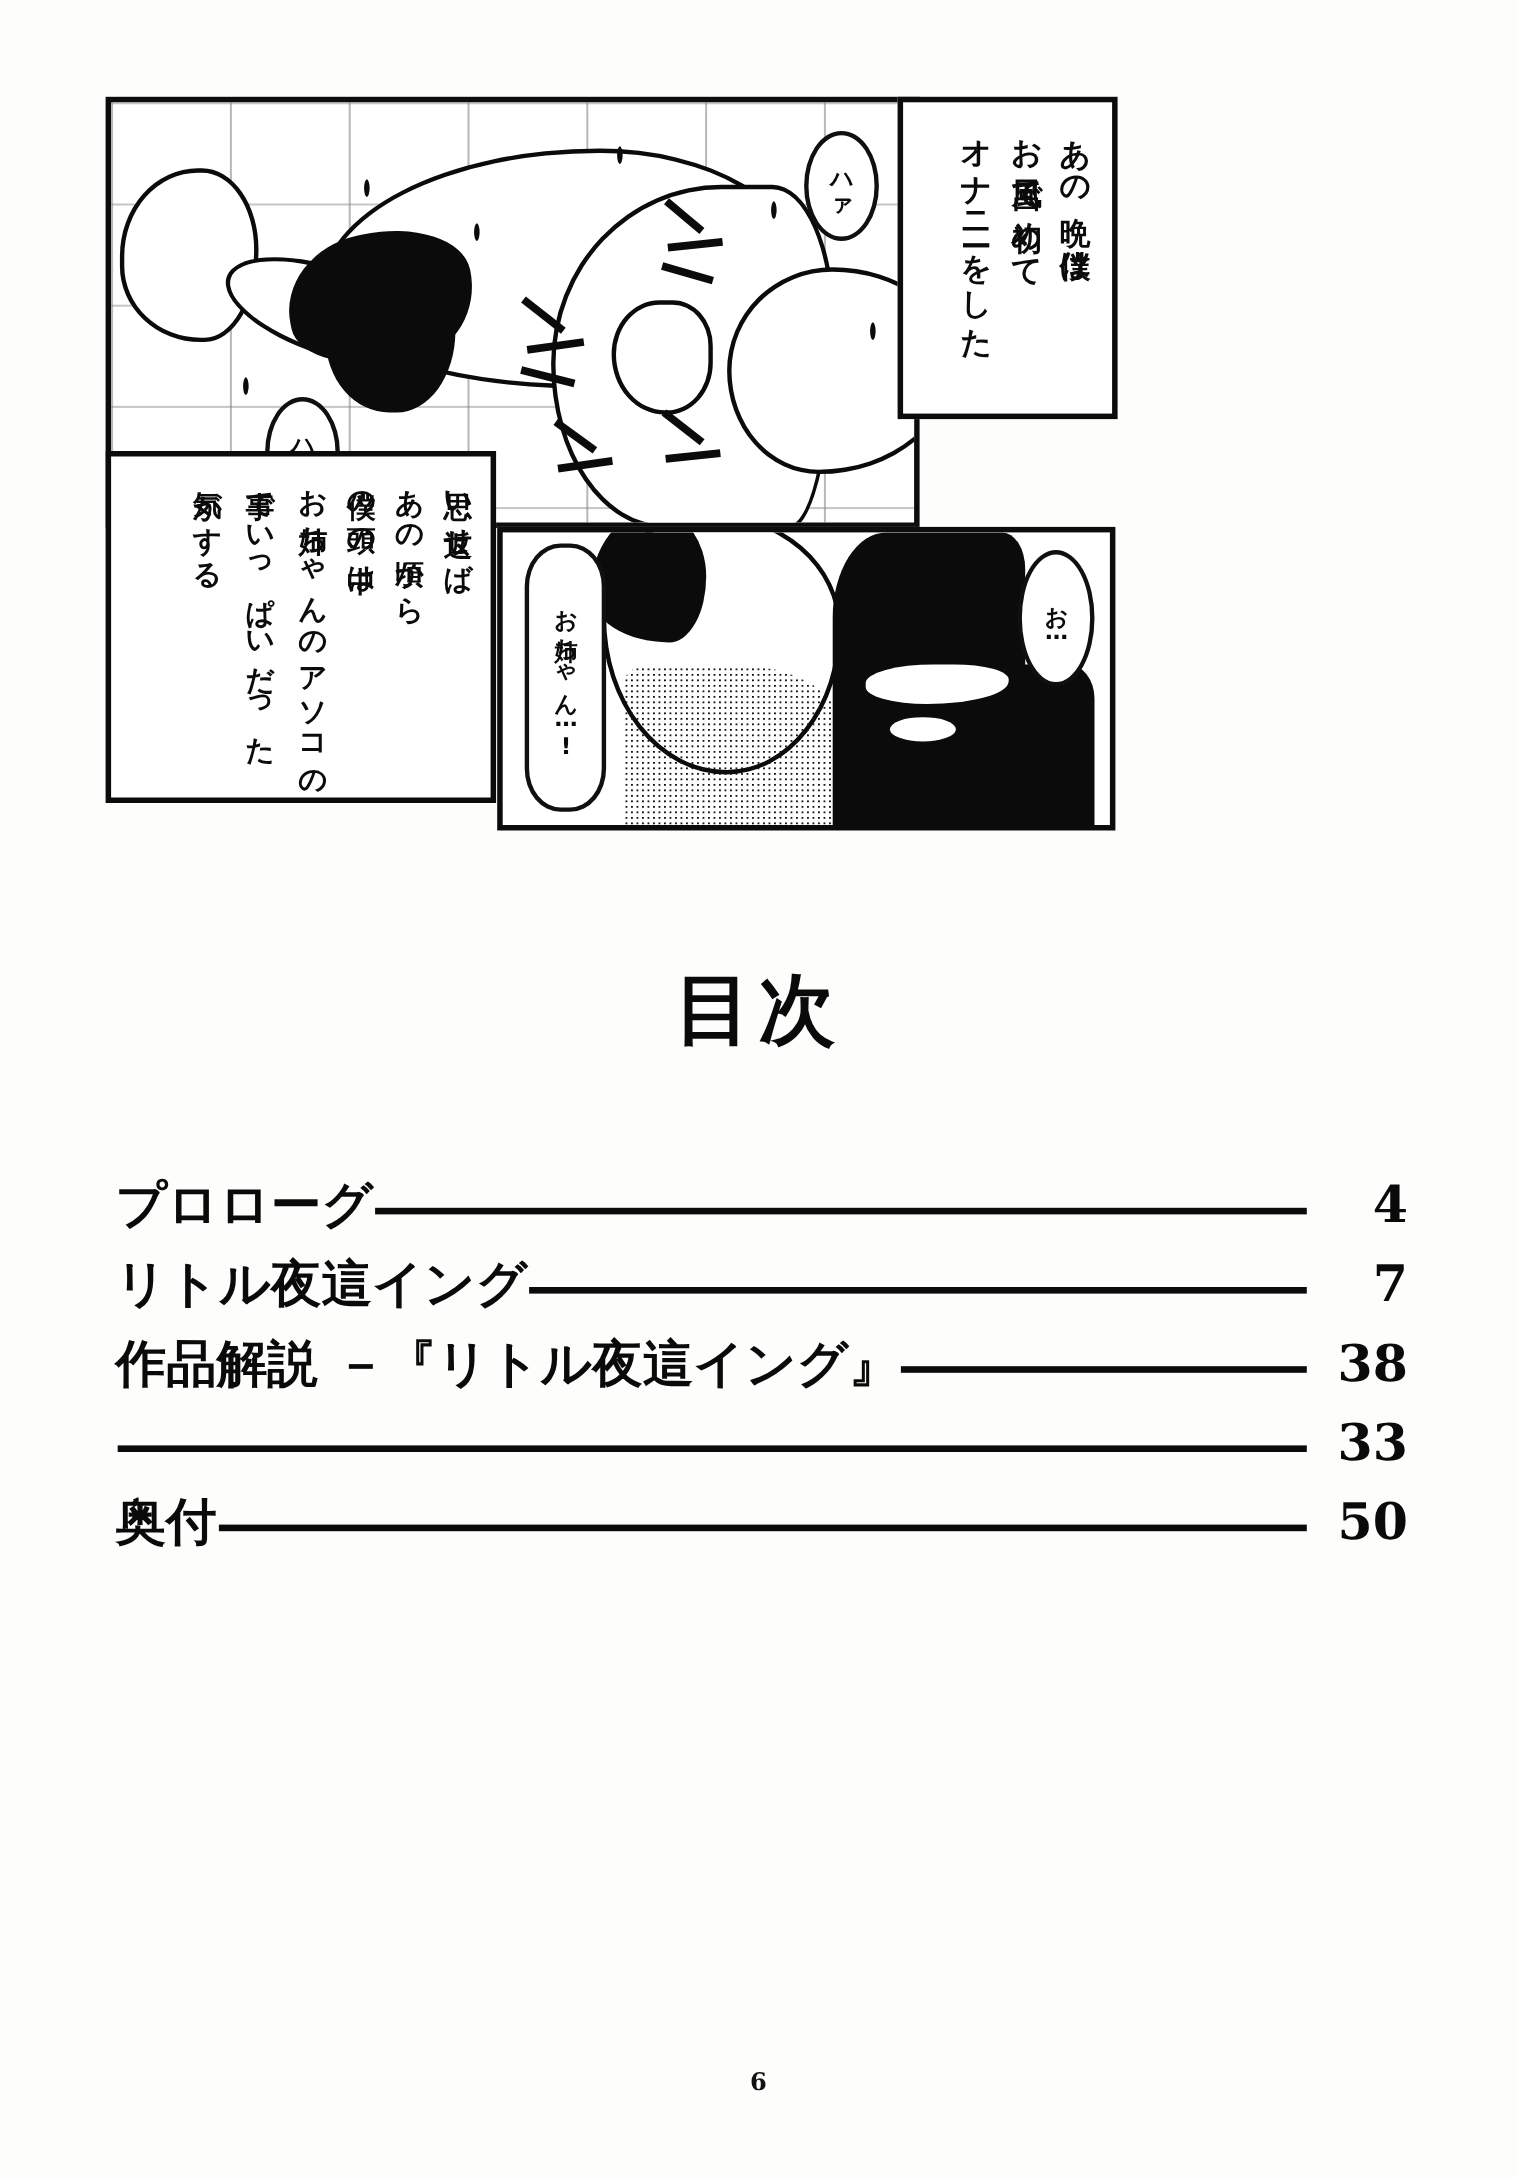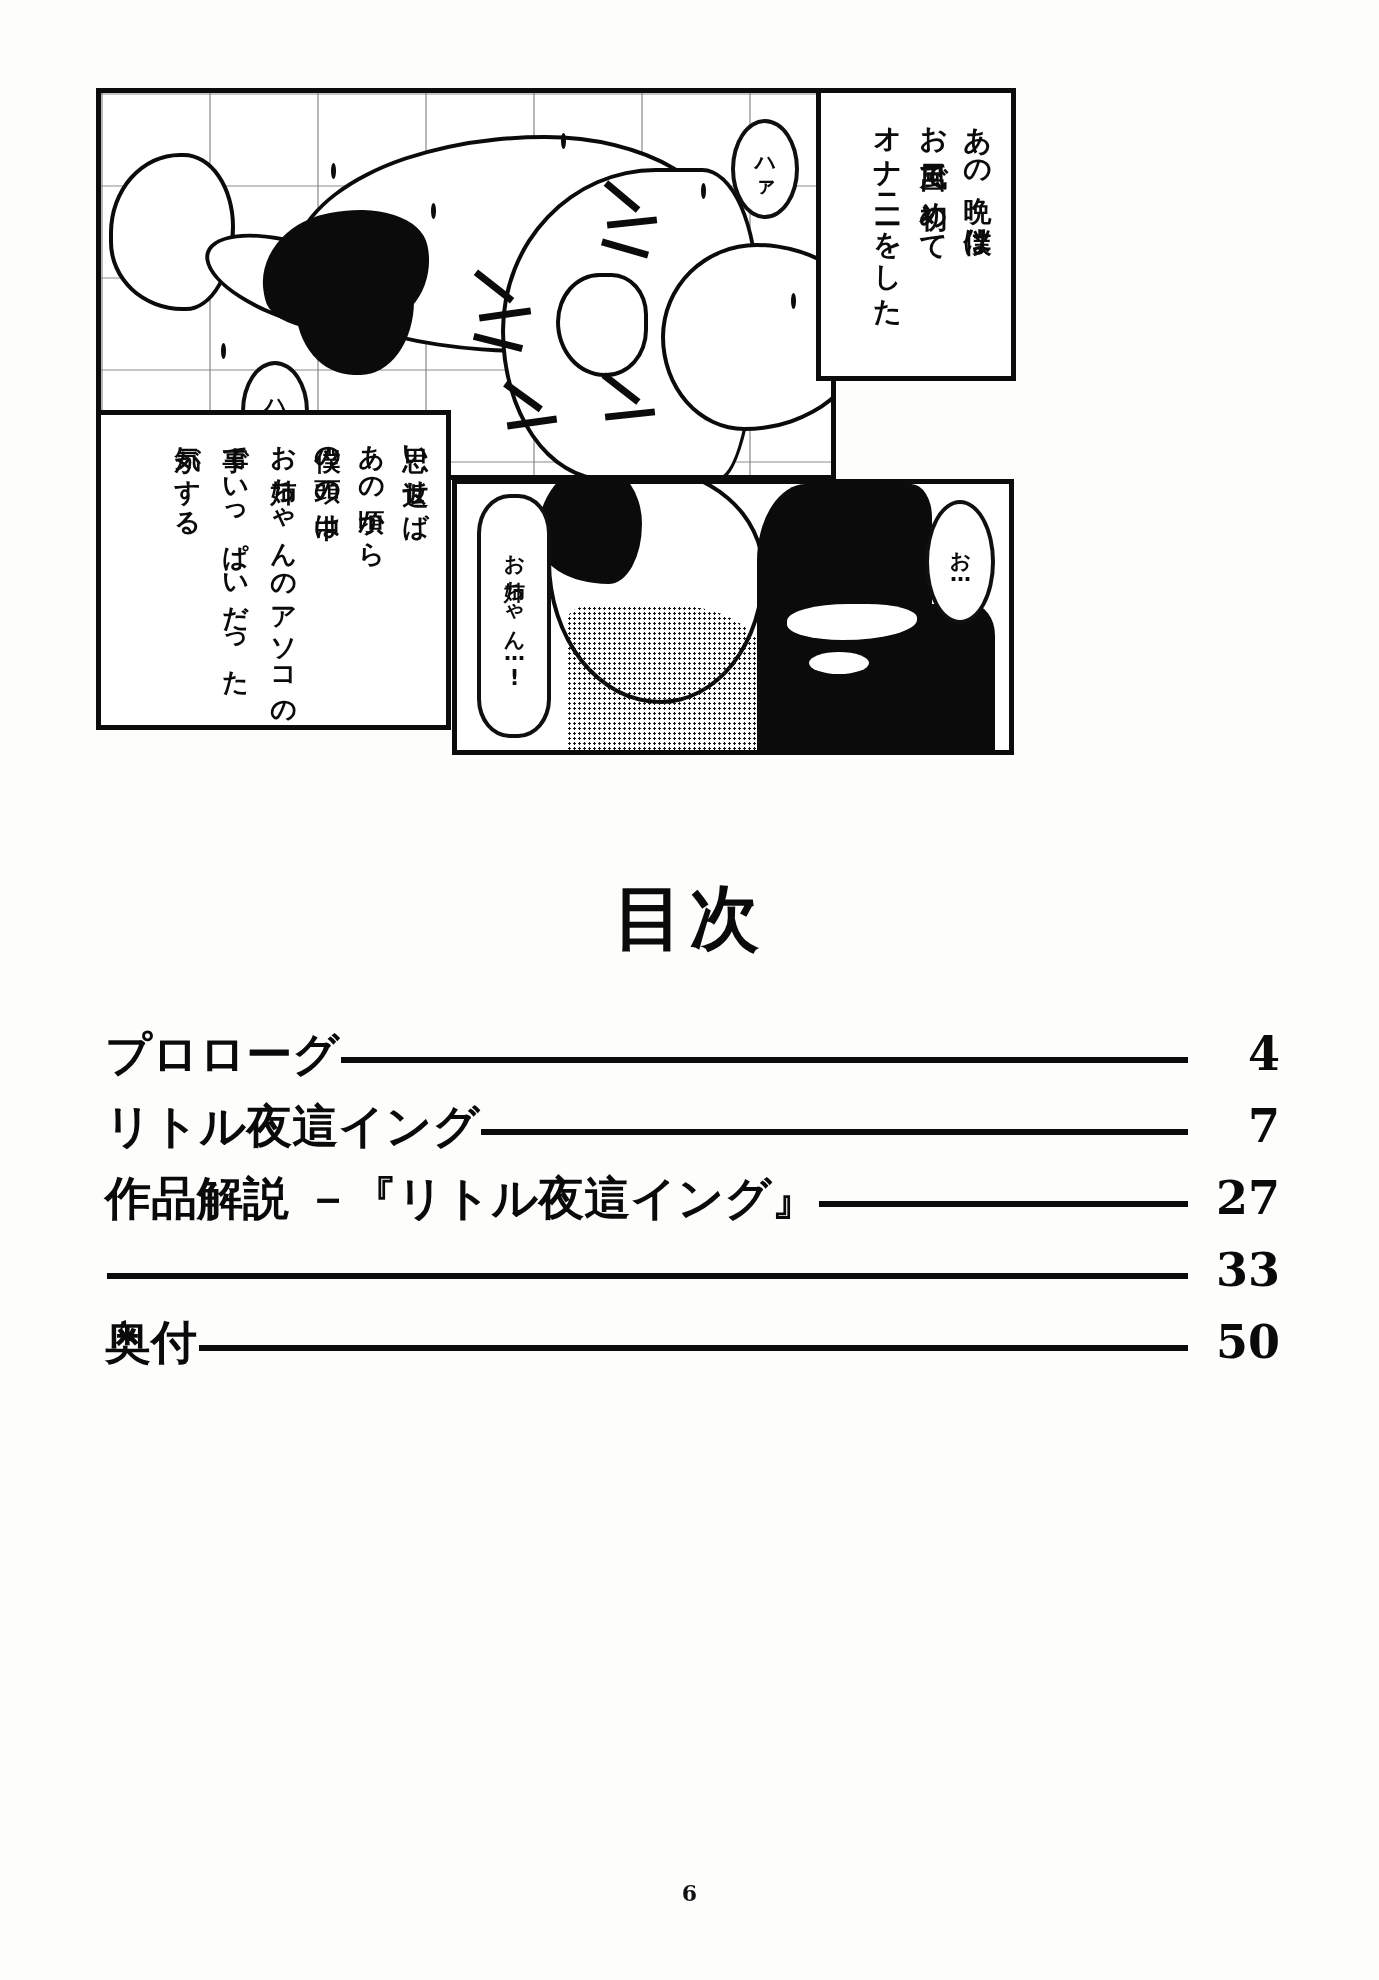--- a/index.html
+++ b/index.html
@@ -148,21 +148,21 @@
     font-size: 70px;
     font-weight: 700;
     letter-spacing: 6px;
     color: #0a0a0a;
     font-family: "DejaVu Serif", "Liberation Serif", serif;
   }
 
   .toc {
     position: absolute;
     left: 105px;
-    top: 1018px;
+    top: 1059px;
     width: 1175px;
   }
 
   .toc-row {
     display: flex;
     align-items: flex-end;
     height: 63px;
     margin-bottom: 9px;
   }
 
@@ -307,21 +307,21 @@
 
     <div class="toc-row">
       <span class="toc-label">リトル夜這イング</span>
       <span class="toc-leader"></span>
       <span class="toc-page">7</span>
     </div>
 
     <div class="toc-row">
       <span class="toc-label">作品解説 －『リトル夜這イング』</span>
       <span class="toc-leader"></span>
-      <span class="toc-page">27</span>
+      <span class="toc-page">38</span>
     </div>
 
     <div class="toc-row">
       <span class="toc-leader"></span>
       <span class="toc-page">33</span>
     </div>
 
 
 
     <div class="toc-row">

